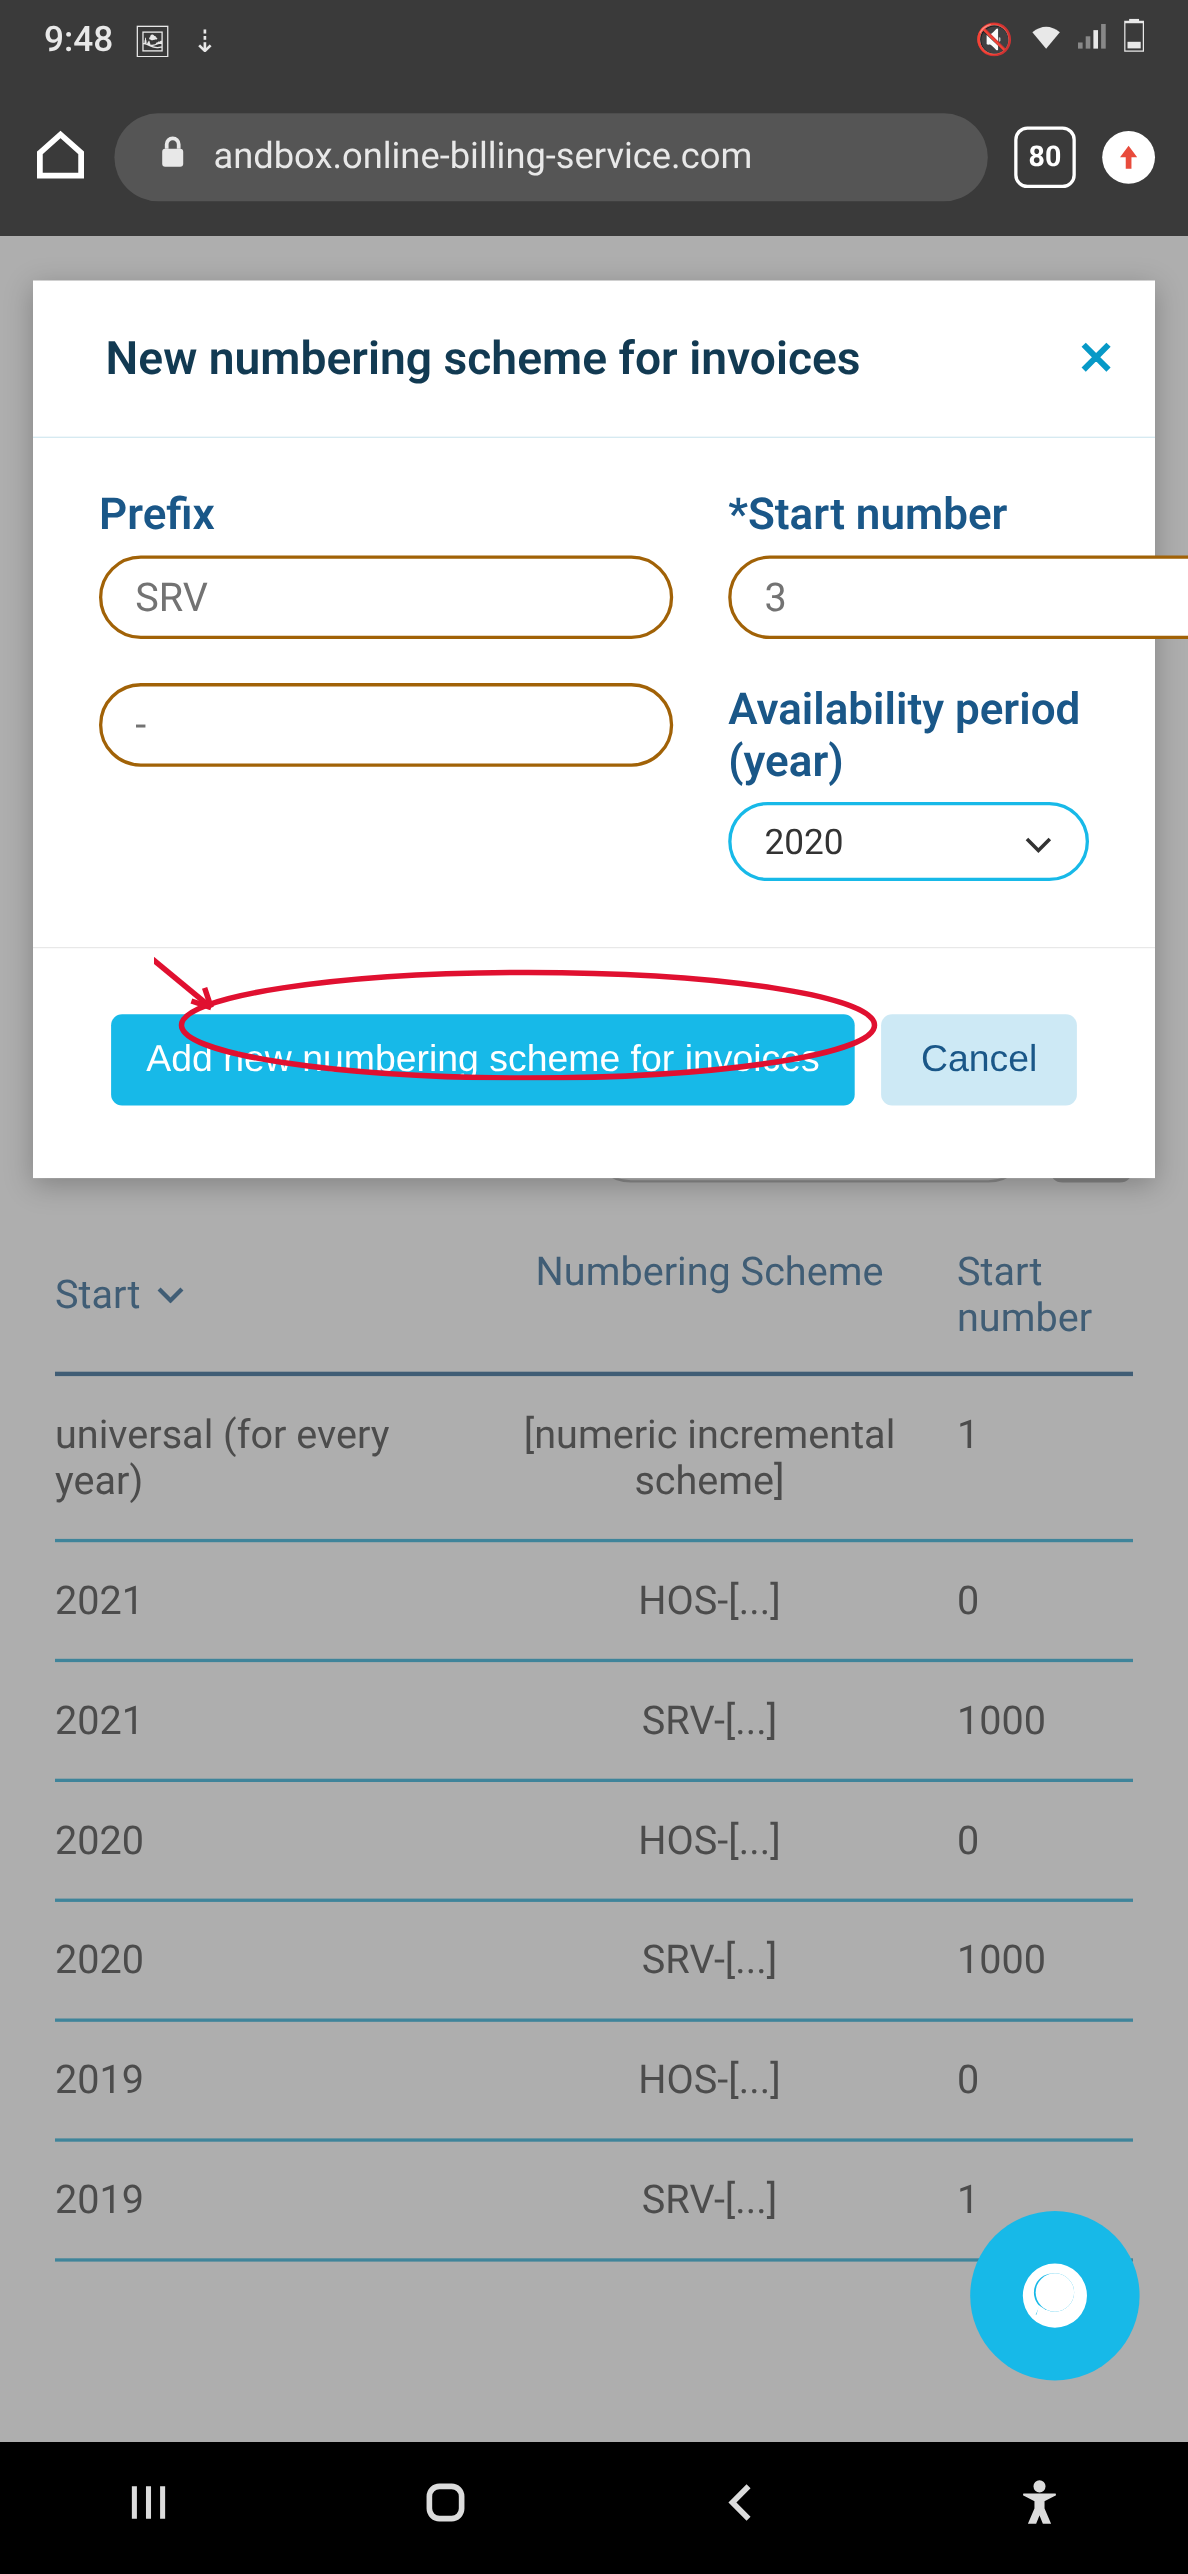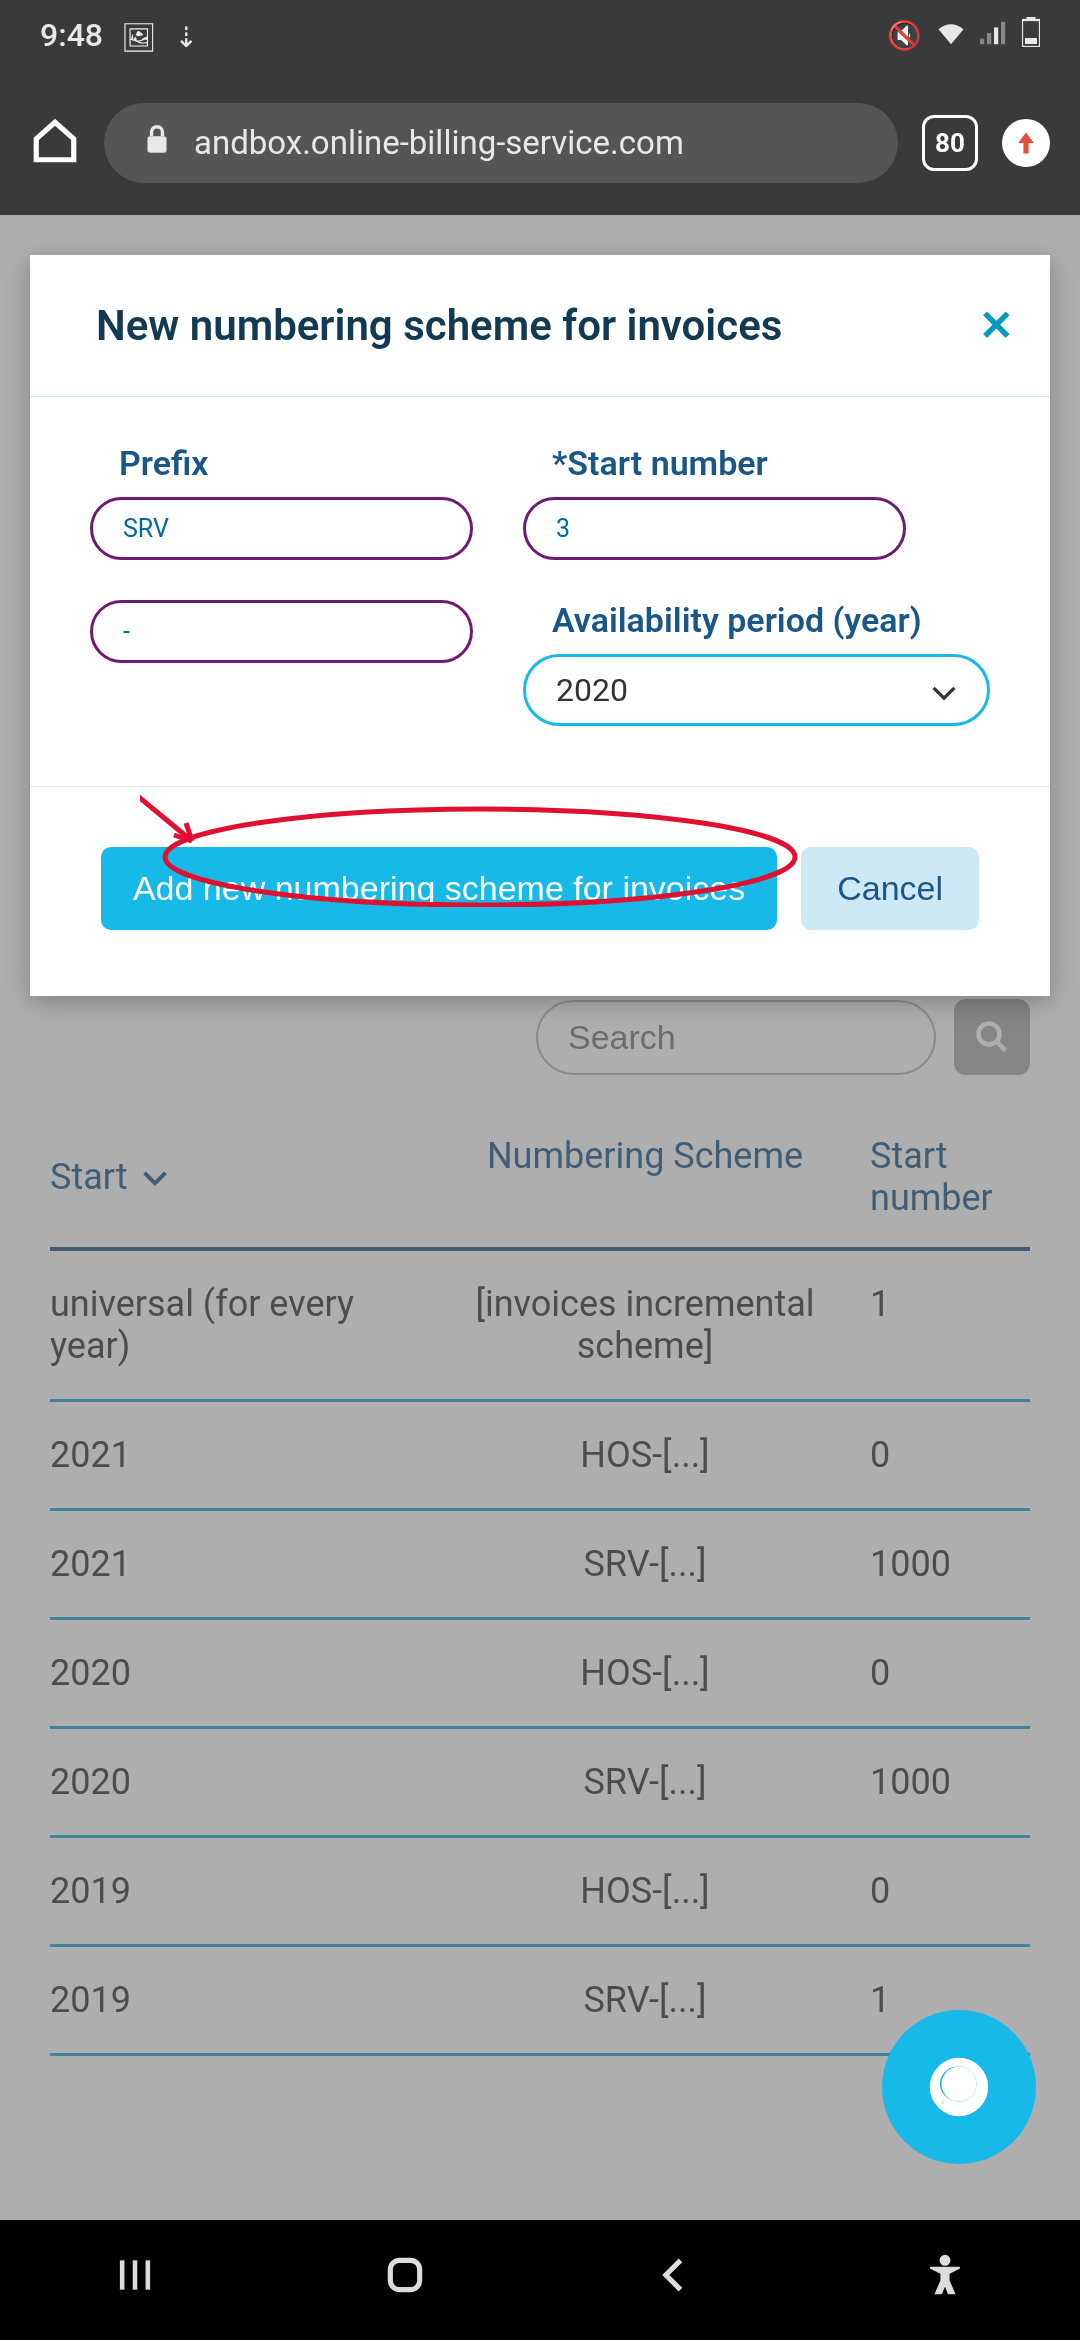--- a/index.html
+++ b/index.html
@@ -173,28 +173,28 @@
   color: #0799c7;
   font-size: 42px;
   font-weight: 700;
 }
 .modal-body {
   padding: 28px 60px 60px;
   border-bottom: 1px solid #e6e6e6;
 }
 .form-row { display: flex; gap: 50px; margin-top: 18px; }
 .form-group { display: flex; flex-direction: column; gap: 14px; }
-.form-label { color: #1a5788; font-size: 34px; font-weight: 600; margin-left: 29px; }
+.form-label { color: #1a5788; font-size: 40px; font-weight: 600; }
 .asterisk { color: #1a5788; }
 .form-input {
-  border: 3px solid #701a75;
+  border: 3px solid #a16207;
   border-radius: 50px;
   padding: 14px 30px;
-  font-size: 25px;
-  color: #0369a1;
+  font-size: 36px;
+  color: #737373;
   background: #fff;
   font-family: inherit;
 }
 .g-prefix { flex: 0 0 260px; }
 .g-start { flex: 0 0 340px; }
 .g-sep { flex: 0 0 260px; }
 .g-avail { flex: 1; }
 .select-wrap {
   border: 3px solid #17b9e8;
   border-radius: 50px;
@@ -346,21 +346,21 @@
           <svg width="26" height="16" viewBox="0 0 20 12" fill="none" stroke="#1a5788" stroke-width="3">
               <path d="M2 2 L10 10 L18 2"></path>
             </svg>
         </span>
       </div>
       <div class="col-scheme">Numbering Scheme</div>
       <div class="col-start">Start number</div>
     </div>
     <div class="table-row">
       <div class="col-year">universal (for every year)</div>
-      <div class="col-scheme">[invoices incremental scheme]</div>
+      <div class="col-scheme">[numeric incremental scheme]</div>
       <div class="col-start">1</div>
     </div>
     <div class="table-row">
       <div class="col-year">2021</div>
       <div class="col-scheme">HOS-[...]</div>
       <div class="col-start">0</div>
     </div>
     <div class="table-row">
       <div class="col-year">2021</div>
       <div class="col-scheme">SRV-[...]</div>

